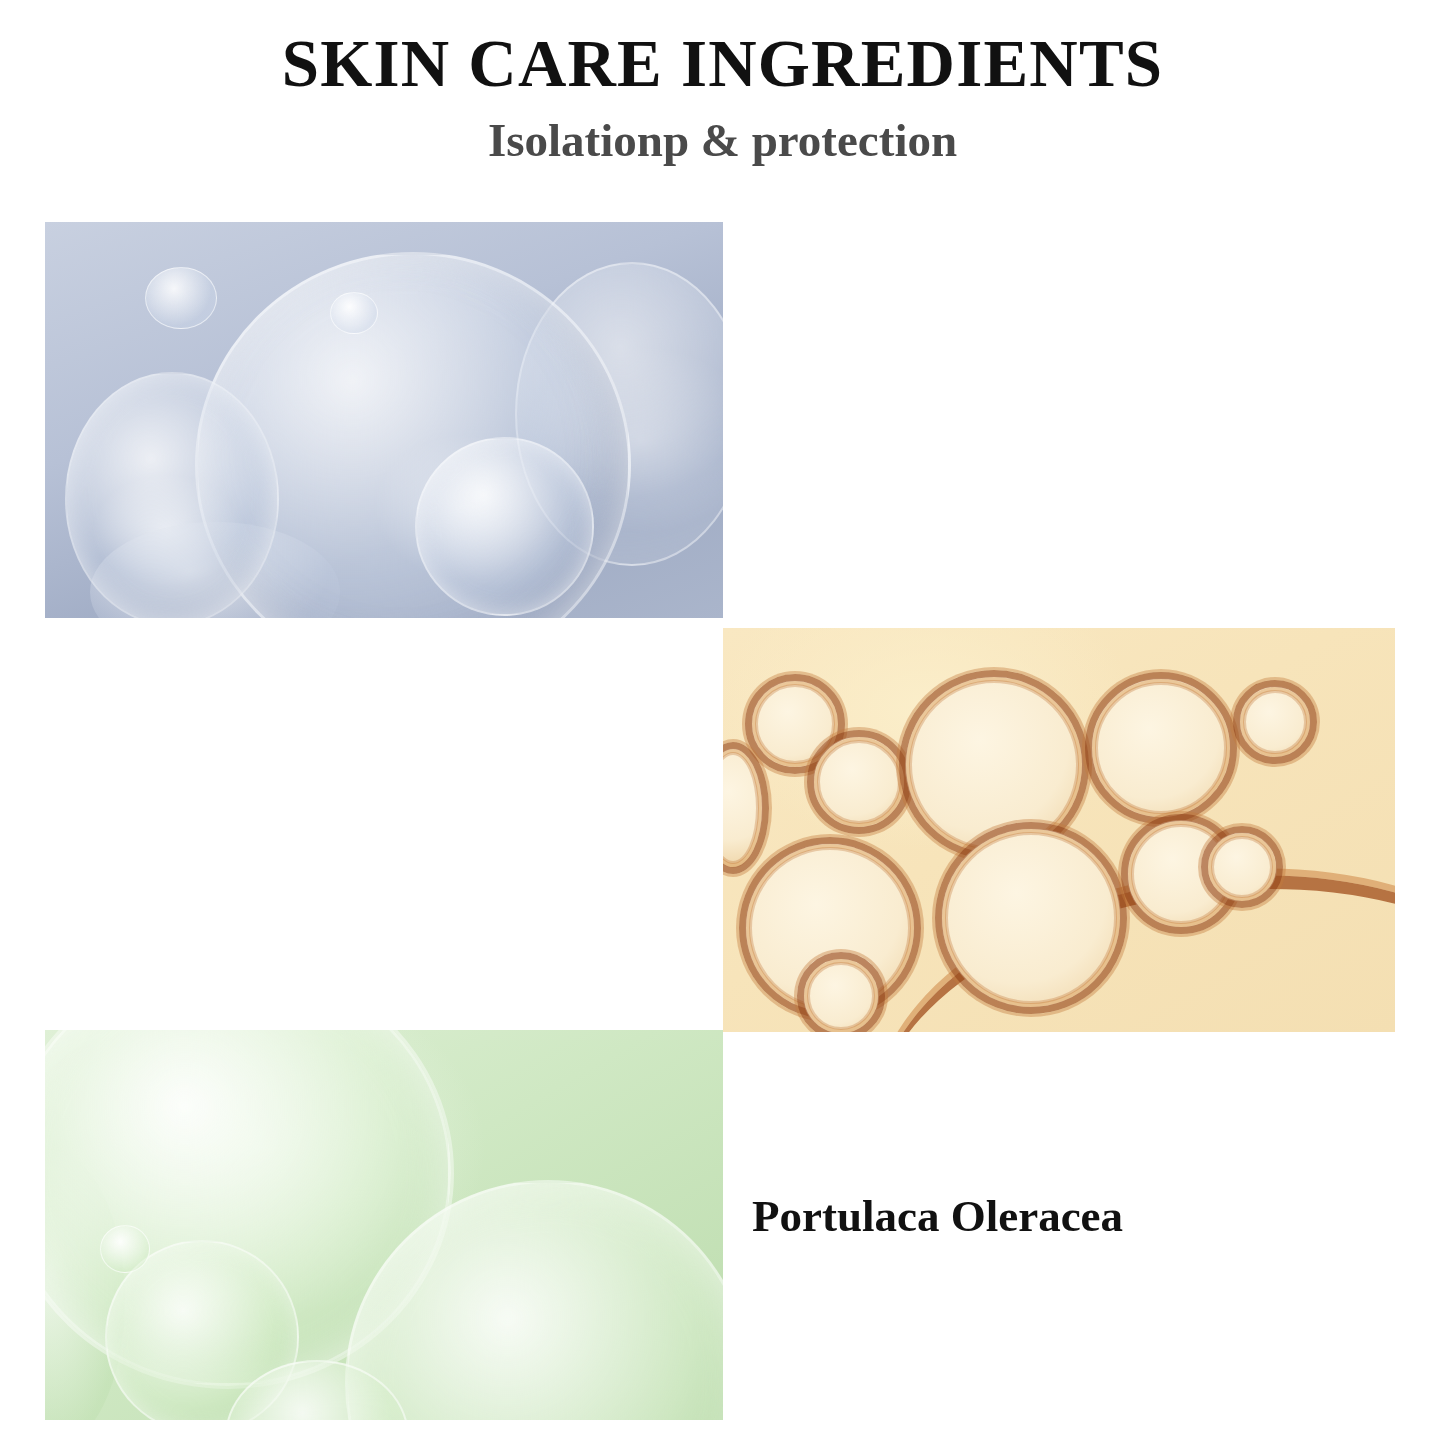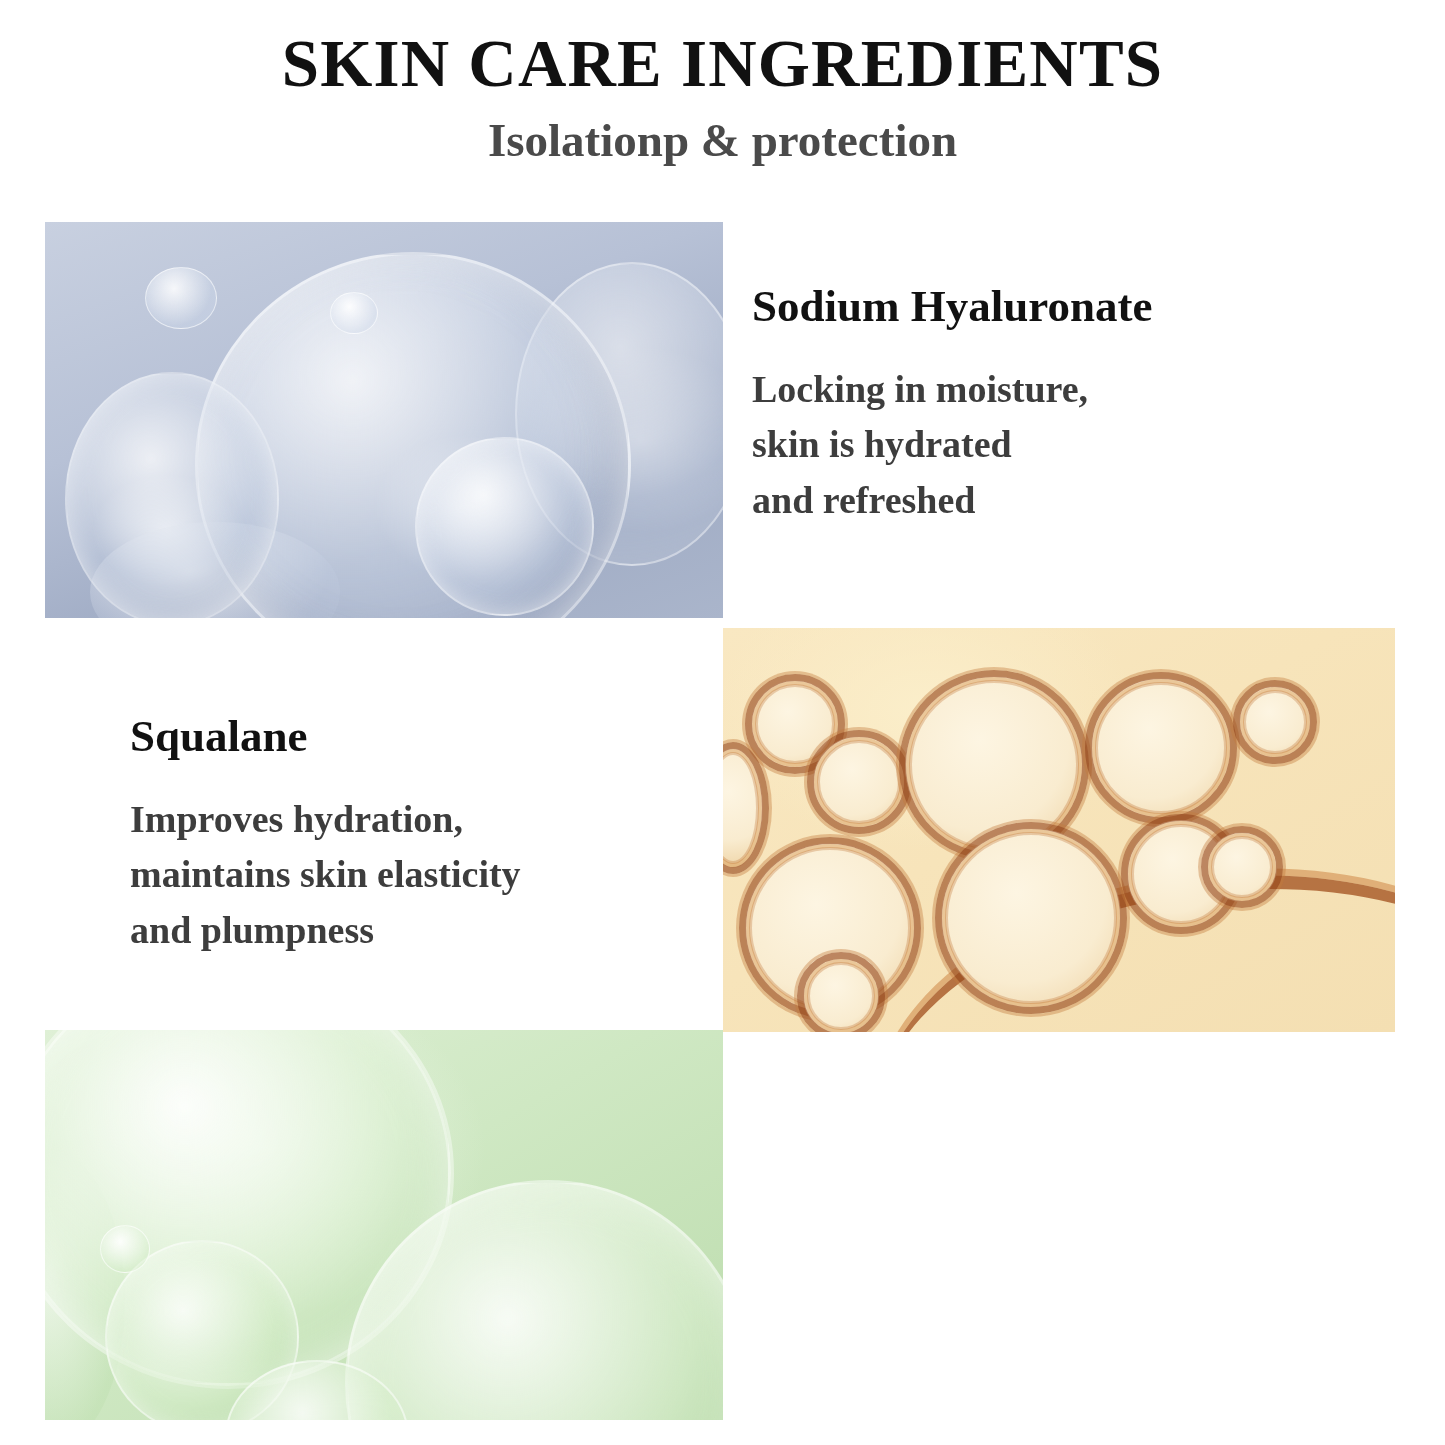--- a/index.html
+++ b/index.html
@@ -243,54 +243,43 @@
   <div class="photo photo-blue">
     <span class="bub b4"></span>
     <span class="bub b7"></span>
     <span class="bub b1"></span>
     <span class="bub b2"></span>
     <span class="bub b3"></span>
     <span class="bub b5"></span>
     <span class="bub b6"></span>
   </div>
 
-  <div class="text-block block-sodium">
-    <h3 class="ing-title">Sodium Hyaluronate</h3>
-    <p class="ing-desc">Locking in moisture,
-skin is hydrated
-and refreshed</p>
-  </div>
 
   <div class="photo photo-amber">
     <span class="oil-arc"></span>
     <span class="ring r1"></span>
     <span class="ring r2"></span>
     <span class="ring r3"></span>
     <span class="ring r4"></span>
     <span class="ring r5"></span>
     <span class="ring r6"></span>
     <span class="ring r7"></span>
     <span class="ring r8"></span>
     <span class="ring r9"></span>
     <span class="ring r10"></span>
     <span class="ring r11"></span>
   </div>
 
-  <div class="text-block block-squalane">
-    <h3 class="ing-title">Squalane</h3>
-    <p class="ing-desc">Improves hydration,
-maintains skin elasticity
-and plumpness</p>
-  </div>
 
   <div class="photo photo-green">
     <span class="gbub g6"></span>
     <span class="gbub g1"></span>
     <span class="gbub g2"></span>
     <span class="gbub g3"></span>
     <span class="gbub g4"></span>
     <span class="gbub g5"></span>
   </div>
 
   <div class="text-block block-portulaca">
+    <h3 class="ing-title">Portulaca Oleracea</h3>
   </div>
 
 </div>
 
 </body></html>

